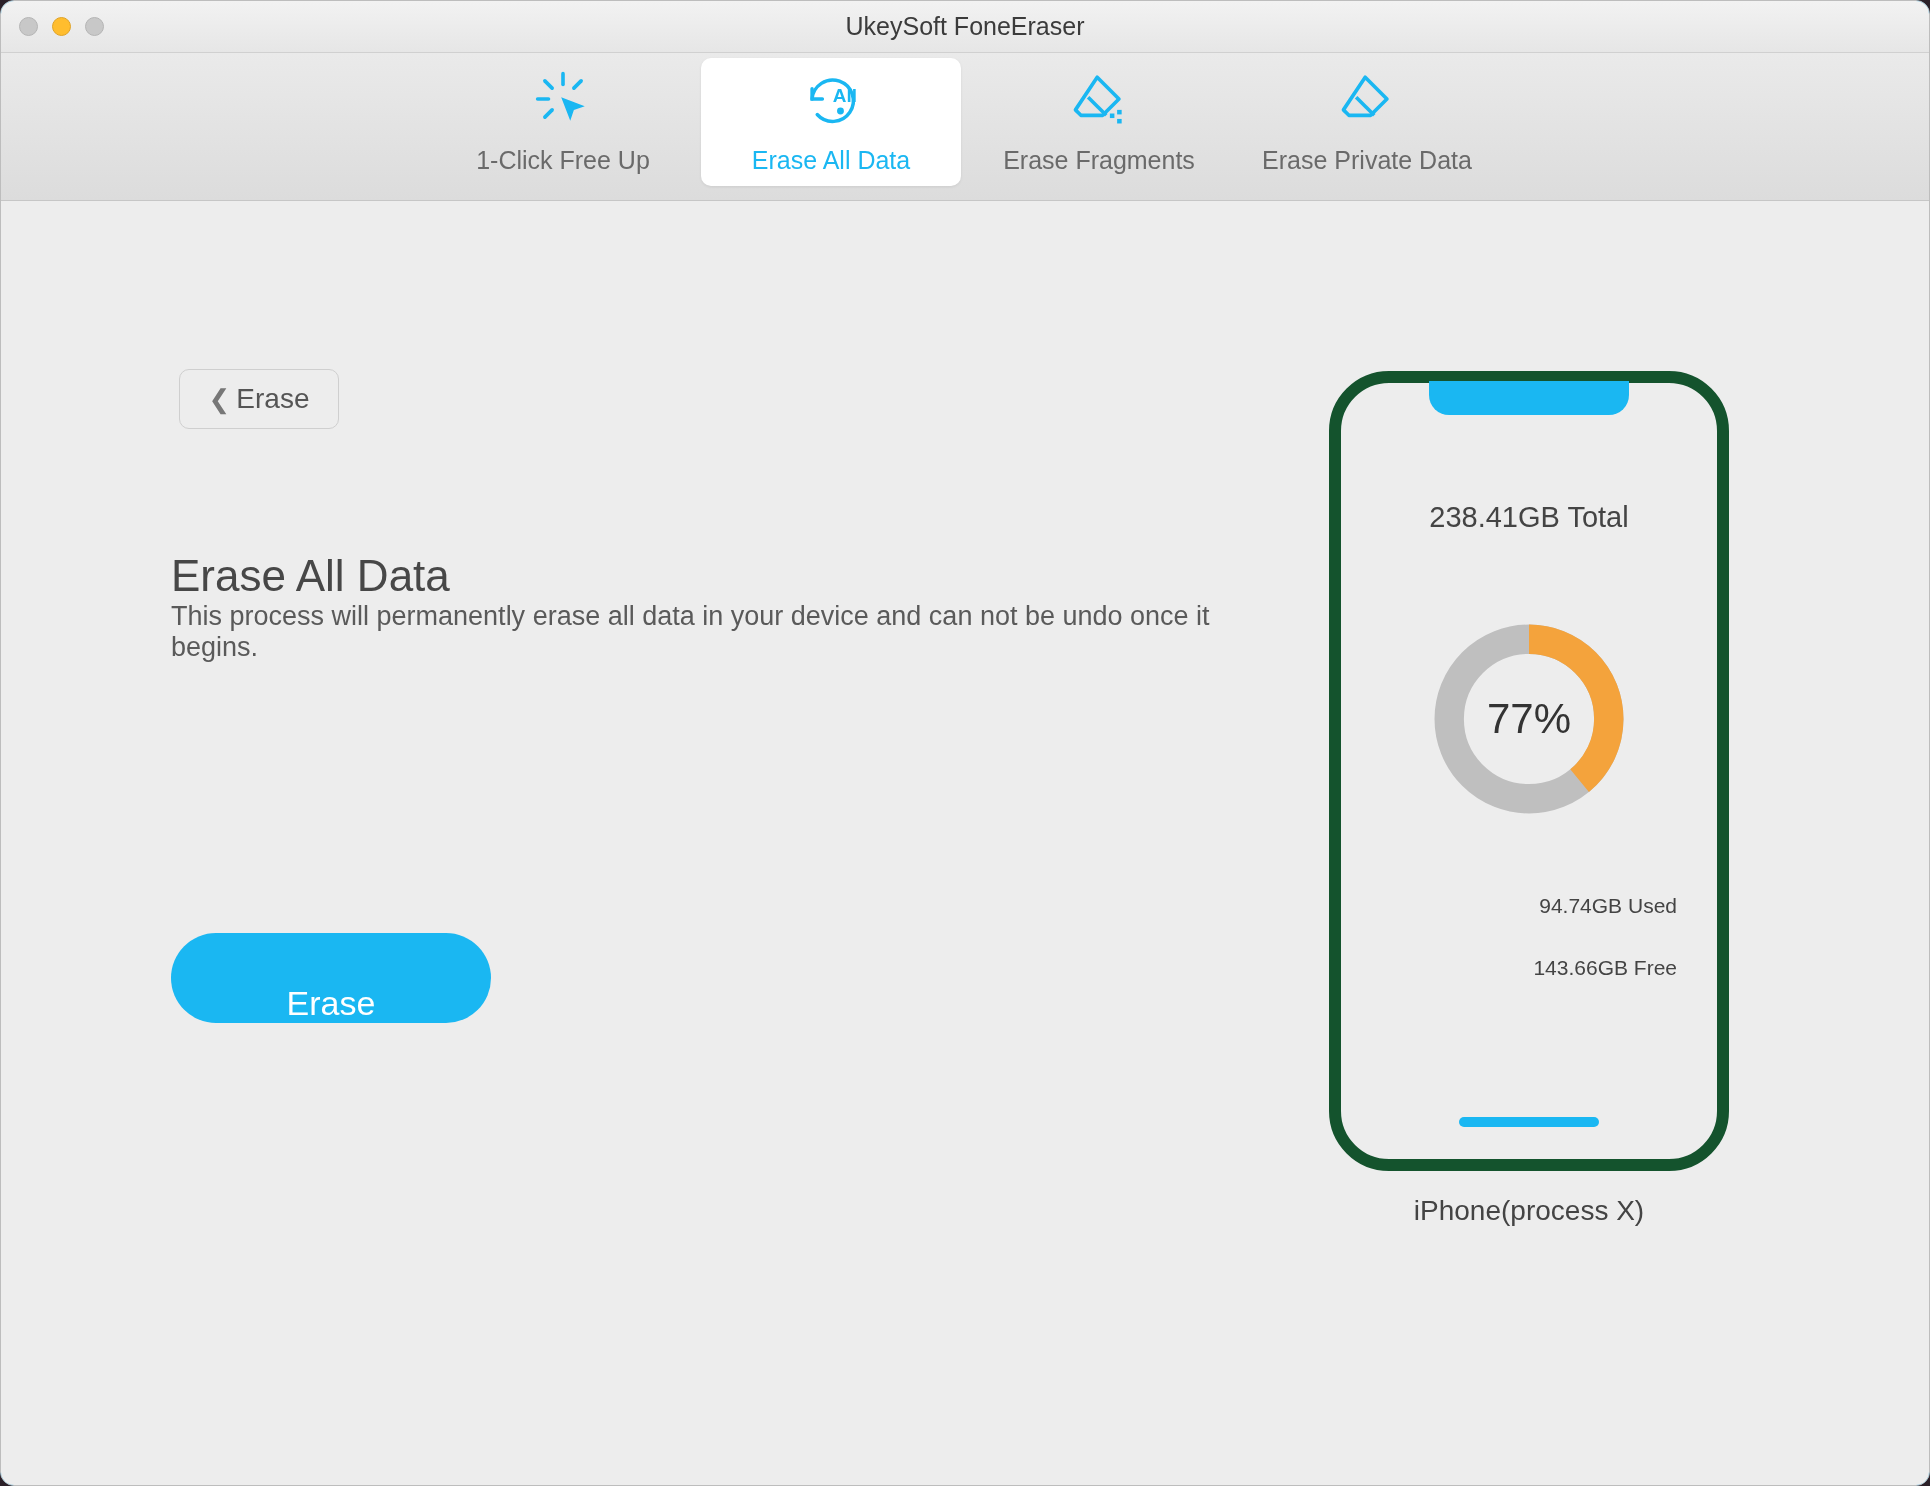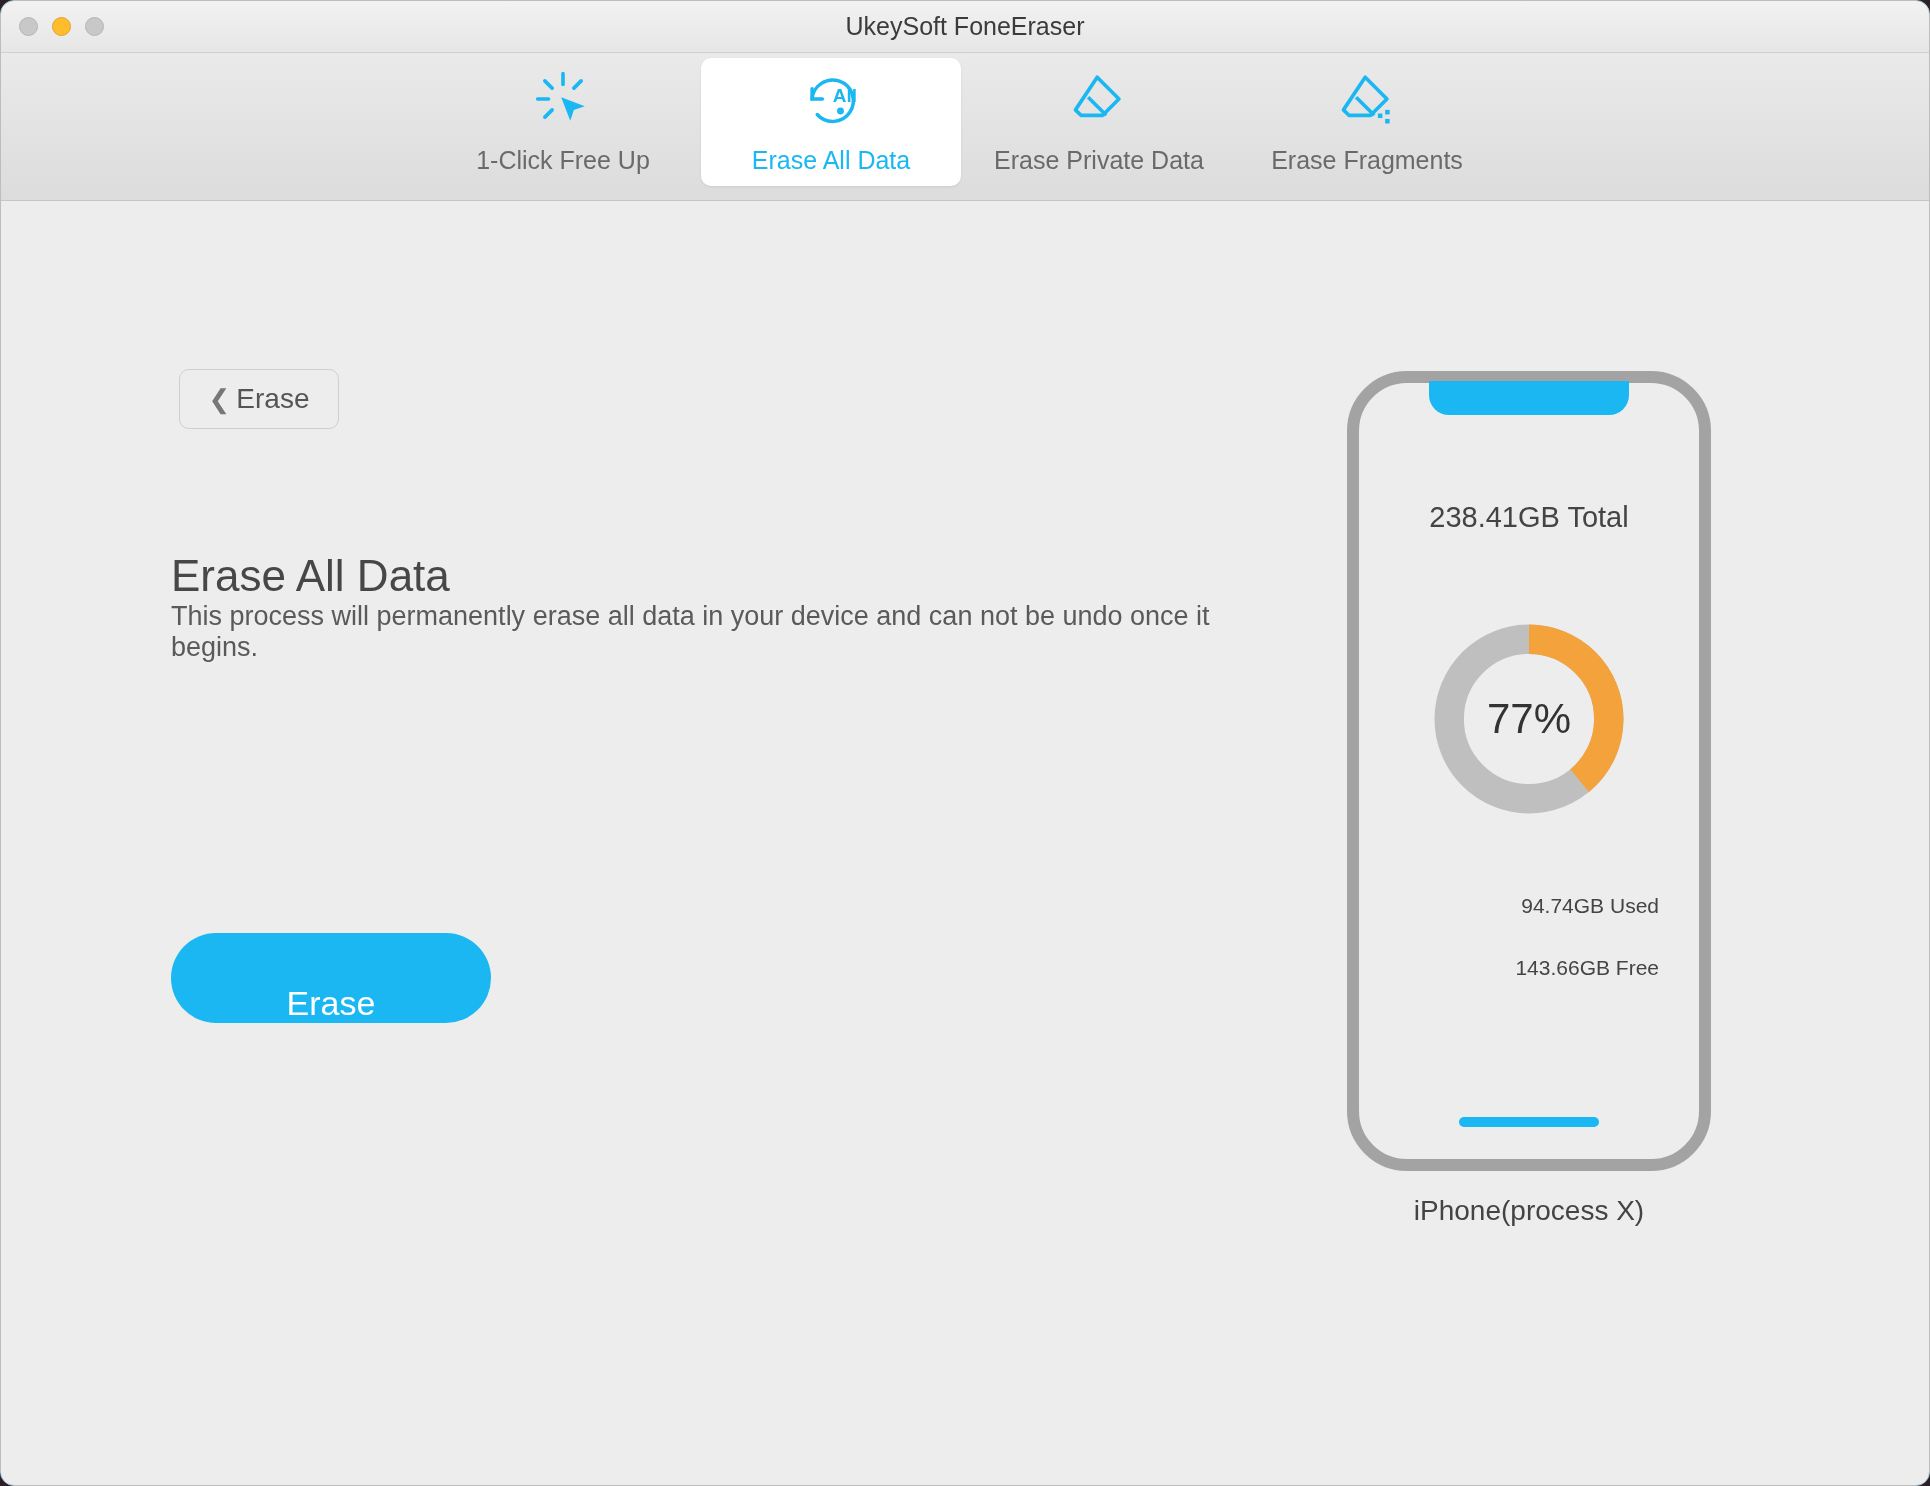--- a/index.html
+++ b/index.html
@@ -143,23 +143,23 @@
   }
   
   .right {
     width: 460px;
     display: flex;
     flex-direction: column;
     align-items: center;
     padding-top: 110px;
   }
   .phone {
-    width: 364px;
+    width: 400px;
     height: 800px;
-    border: 12px solid #a3a3a3;
+    border: 12px solid #14532d;
     border-radius: 60px;
     position: relative;
     background: #ededed;
     display: flex;
     flex-direction: column;
     align-items: center;
   }
   .notch {
     position: absolute;
     top: -2px;
@@ -258,40 +258,40 @@
       <div class="tlabel">Erase All Data</div>
     </div>
 
     <div class="tab">
       <div class="ticon">
         <svg width="58" height="58" viewBox="0 0 64 64">
           <g fill="none" stroke="#1ab7f2" stroke-width="4" stroke-linejoin="round">
             <path d="M30 8 L54 32 L36 50 L12 50 L6 44 L30 8 Z"></path>
             <line x1="20" y1="30" x2="40" y2="50"></line>
           </g>
+          <g fill="#1ab7f2">
+            <rect x="44" y="48" width="5" height="5"></rect>
+            <rect x="52" y="44" width="5" height="5"></rect>
+            <rect x="52" y="54" width="5" height="5"></rect>
+          </g>
         </svg>
       </div>
-      <div class="tlabel">Erase Private Data</div>
+      <div class="tlabel">Erase Fragments</div>
     </div>
 
     <div class="tab">
       <div class="ticon">
         <svg width="58" height="58" viewBox="0 0 64 64">
           <g fill="none" stroke="#1ab7f2" stroke-width="4" stroke-linejoin="round">
             <path d="M30 8 L54 32 L36 50 L12 50 L6 44 L30 8 Z"></path>
             <line x1="20" y1="30" x2="40" y2="50"></line>
           </g>
-          <g fill="#1ab7f2">
-            <rect x="44" y="48" width="5" height="5"></rect>
-            <rect x="52" y="44" width="5" height="5"></rect>
-            <rect x="52" y="54" width="5" height="5"></rect>
-          </g>
         </svg>
       </div>
-      <div class="tlabel">Erase Fragments</div>
+      <div class="tlabel">Erase Private Data</div>
     </div>
 
   </div>
 
   <div class="content">
 
     <button class="backbtn">
       <span class="chev">❮</span>
       <span>Erase</span>
     </button>

